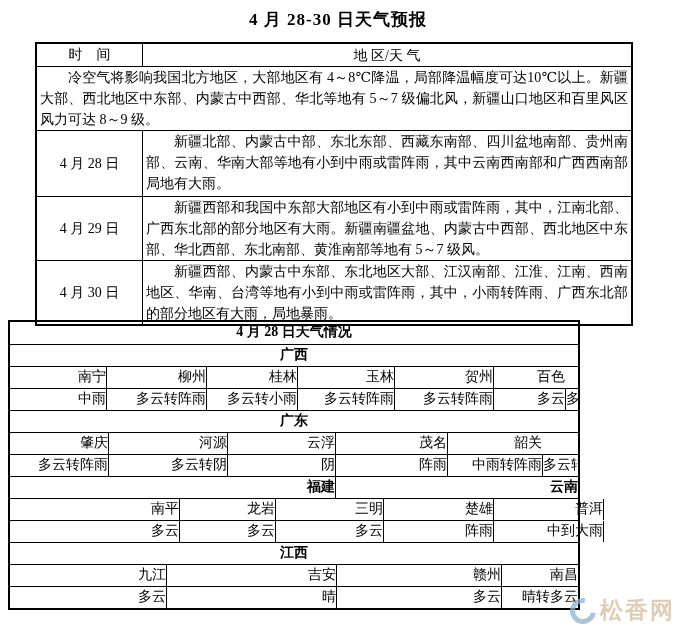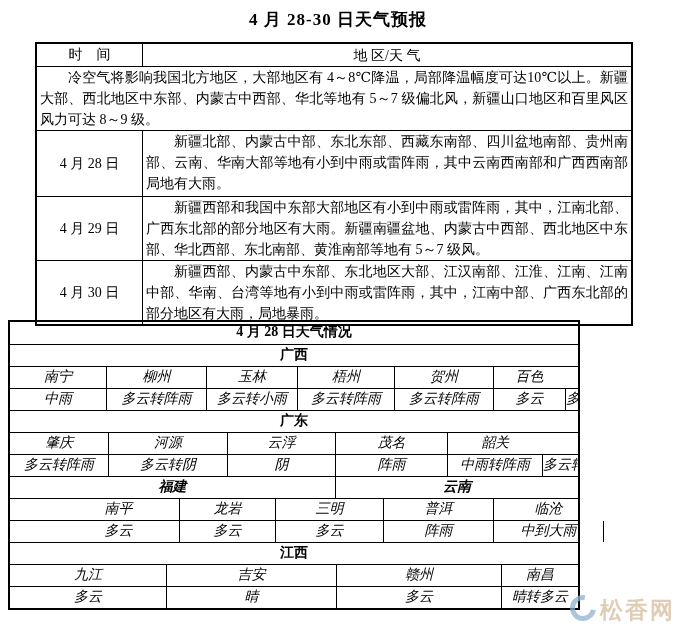--- a/index.html
+++ b/index.html
@@ -53,35 +53,35 @@
   }
   .t2-full {
     height: 22px; line-height: 20px;
     border-top: 1px solid #000;
     text-align: center; font-weight: bold;
   }
   .t2-full:first-child { border-top: none; }
   .t2-grid { display: grid; height: 22px; border-top: 1px solid #000; }
   .t2-grid > div {
     height: 100%; line-height: 20px;
-    text-align: center;
+    text-align: right;
     border-left: 1px solid #000;
-    overflow: hidden; white-space: nowrap; font-style: italic;
+    overflow: hidden; white-space: nowrap;
   }
   .t2-grid > div:first-child { border-left: none; }
   .g-gx   { grid-template-columns: 96px 100px 91px 97px 99px 72px auto; }
   .g-gd   { grid-template-columns: 98px 119px 108px 112px 95px auto; }
   .g-pair { grid-template-columns: 325px auto; }
   .g-fy   { grid-template-columns: 121px 96px 108px 110px 110px auto; padding-left: 48px; }
   .g-jx   { grid-template-columns: 156px 170px 165px auto; }
   .prov { font-weight: bold; }
   
   .watermark {
     position: absolute; left: 570px; top: 595px;
-    display: flex; align-items: flex-start;
+    display: flex; align-items: center;
     z-index: 3; pointer-events: none;
   }
   .wm-icon {
     width: 26px; height: 26px;
     border-radius: 50%;
     border: 5px solid rgba(144, 178, 206, 0.75);
     border-right-color: transparent;
     transform: rotate(-35deg);
     margin-right: 4px;
   }
@@ -119,34 +119,34 @@
   <div class="t1-row rh3">
     <div class="t1-time">4 月 29 日</div>
     <div class="t1-desc">
         <p>新疆西部和我国中东部大部地区有小到中雨或雷阵雨，其中，江南北部、广西东北部的部分地区有大雨。新疆南疆盆地、内蒙古中西部、西北地区中东部、华北西部、东北南部、黄淮南部等地有 5～7 级风。</p>
       </div>
   </div>
 
   <div class="t1-row rh4">
     <div class="t1-time">4 月 30 日</div>
     <div class="t1-desc">
-        <p>新疆西部、内蒙古中东部、东北地区大部、江汉南部、江淮、江南、江南中部、华南、台湾等地有小到中雨或雷阵雨，其中，江南中部、广西东北部的部分地区有大雨，局地暴雨。</p>
+        <p>新疆西部、内蒙古中东部、东北地区大部、江汉南部、江淮、江南、西南地区、华南、台湾等地有小到中雨或雷阵雨，其中，小雨转阵雨、广西东北部的部分地区有大雨，局地暴雨。</p>
       </div>
   </div>
 </div>
 
 <div class="t2">
   <div class="t2-full">4 月 28 日天气情况</div>
 
   <div class="t2-full">广西</div>
   <div class="t2-grid g-gx">
     <div>南宁</div>
     <div>柳州</div>
+    <div>桂林</div>
     <div>玉林</div>
-    <div>梧州</div>
     <div>贺州</div>
     <div>百色</div>
   </div>
   <div class="t2-grid g-gx">
     <div>中雨</div>
     <div>多云转阵雨</div>
     <div>多云转小雨</div>
     <div>多云转阵雨</div>
     <div>多云转阵雨</div>
     <div>多云</div>
@@ -171,20 +171,21 @@
   </div>
 
   <div class="t2-grid g-pair">
     <div class="prov">福建</div>
     <div class="prov">云南</div>
   </div>
   <div class="t2-grid g-fy">
     <div>南平</div>
     <div>龙岩</div>
     <div>三明</div>
+    <div>楚雄</div>
     <div>普洱</div>
     <div>临沧</div>
   </div>
   <div class="t2-grid g-fy">
     <div>多云</div>
     <div>多云</div>
     <div>多云</div>
     <div>阵雨</div>
     <div>中到大雨</div>
     <div>小雨转阵雨</div>

